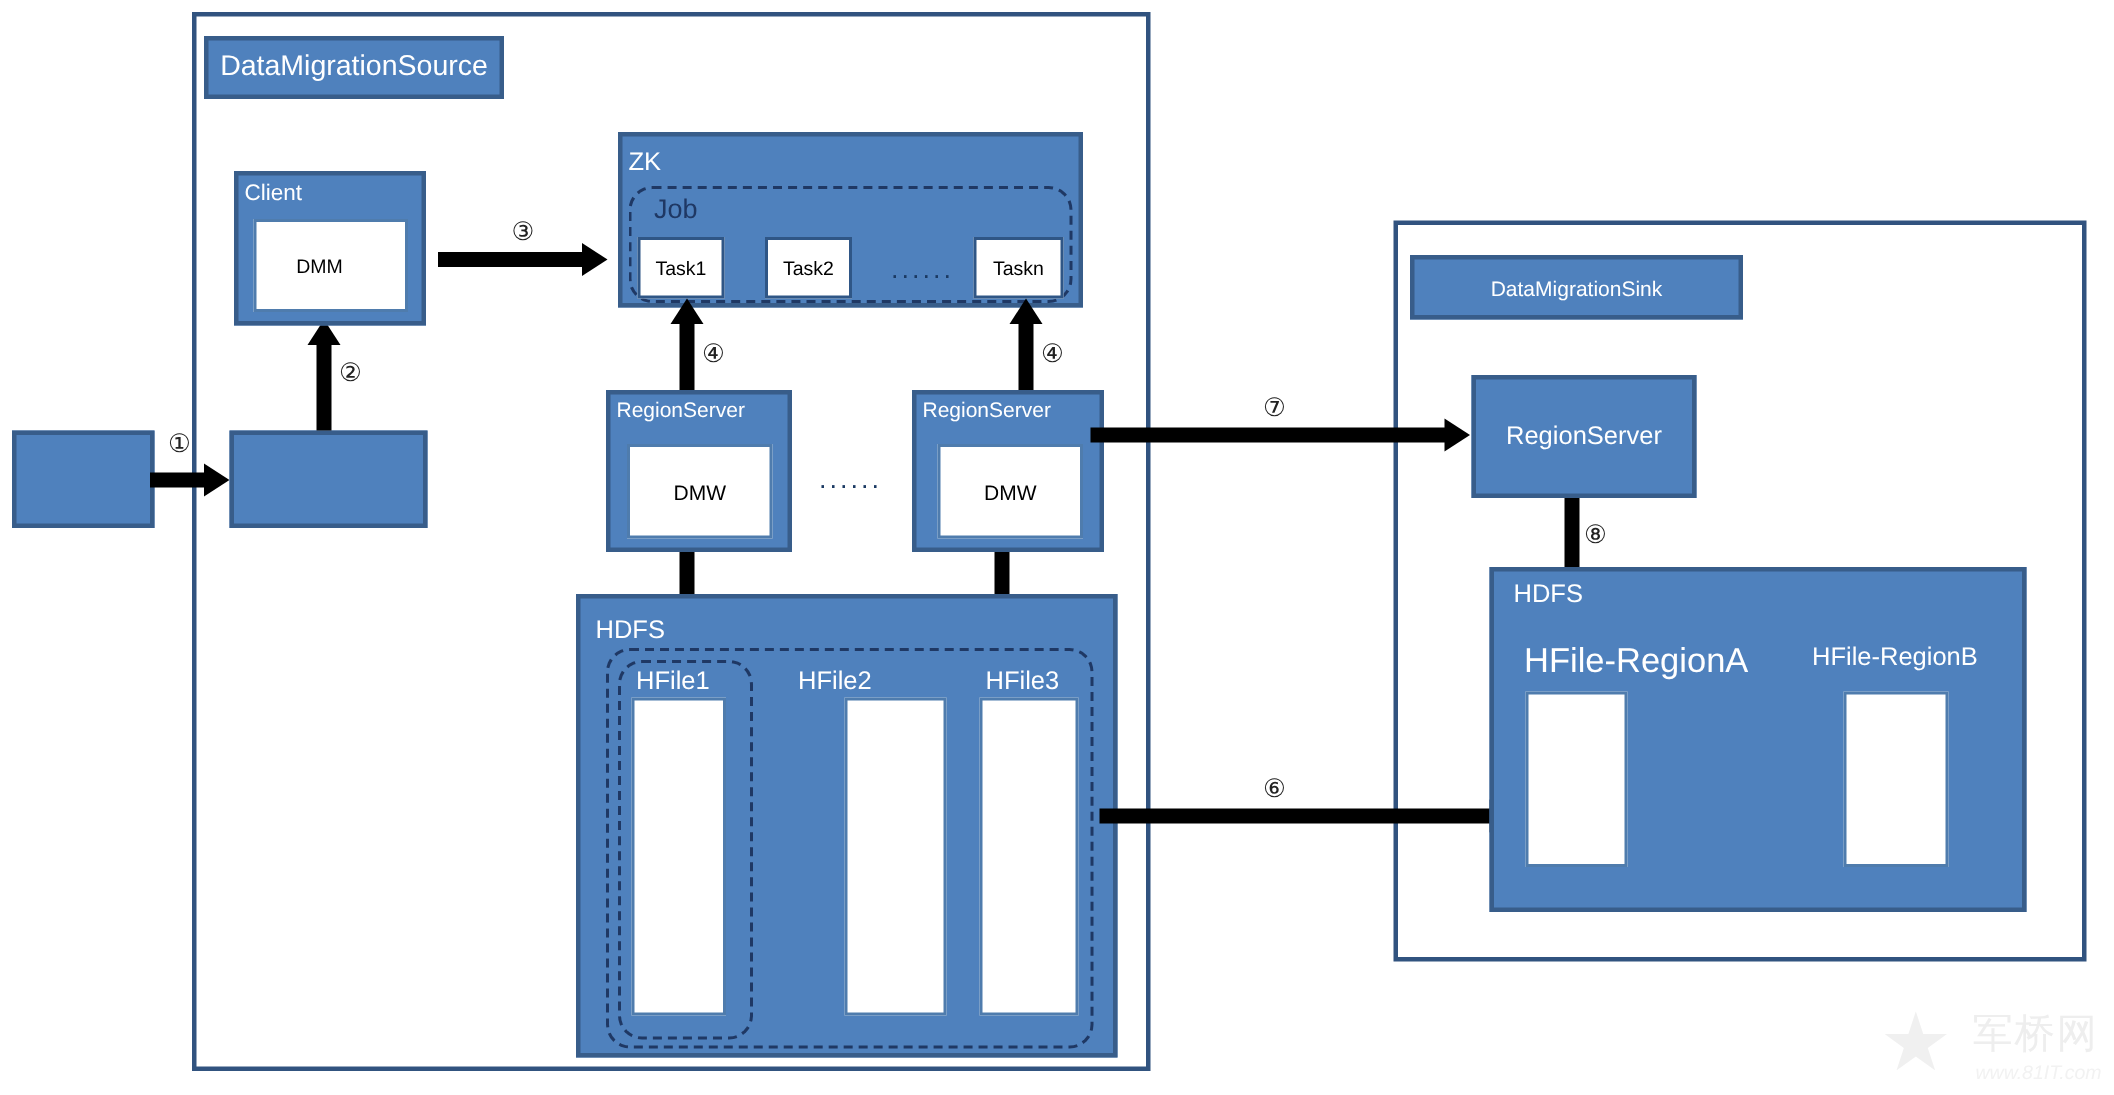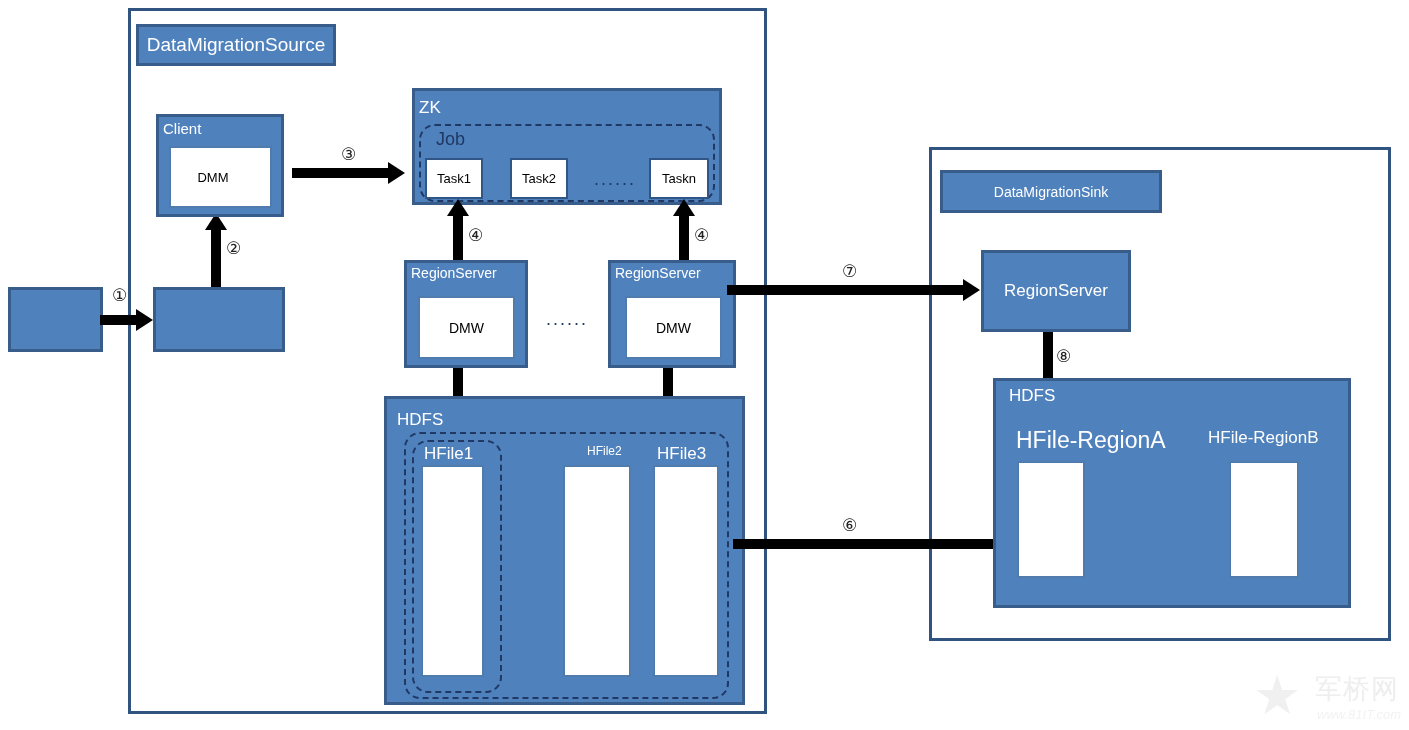--- a/index.html
+++ b/index.html
@@ -157,21 +157,21 @@
   <div class="bluebox" style="left:384px;top:396px;width:361px;height:309px;"></div>
   <div class="lbl lbl-white" style="left:397px;top:411px;font-size:17px;">HDFS</div>
 
   <div class="dashed" style="left:404px;top:432px;width:325px;height:267px;"></div>
 
   <div class="dashed" style="left:412px;top:440px;width:90px;height:253px;"></div>
 
   <div class="lbl lbl-white" style="left:424px;top:445px;font-size:17px;">HFile1</div>
   <div class="whitebox" style="left:421px;top:465px;width:63px;height:212px;"></div>
 
-  <div class="lbl lbl-white" style="left:587px;top:445px;font-size:12px;">HFile2</div>
+  <div class="lbl lbl-white" style="left:532px;top:445px;font-size:17px;">HFile2</div>
   <div class="whitebox" style="left:563px;top:465px;width:68px;height:212px;"></div>
 
   <div class="lbl lbl-white" style="left:657px;top:445px;font-size:17px;">HFile3</div>
   <div class="whitebox" style="left:653px;top:465px;width:66px;height:212px;"></div>
 
   <div class="arrow-h" style="left:727px;top:285px;width:238px;"></div>
   <div class="head-r" style="left:963px;top:279px;"></div>
   <div class="step" style="left:842px;top:263px;">⑦</div>
 
   <div class="arrow-h" style="left:733px;top:539px;width:262px;"></div>

